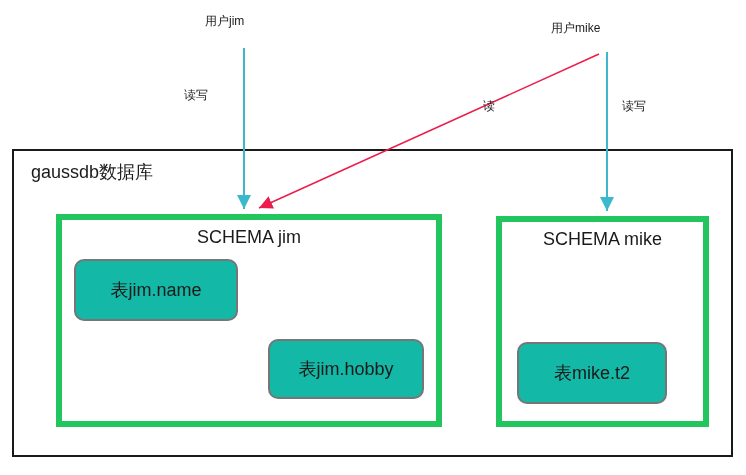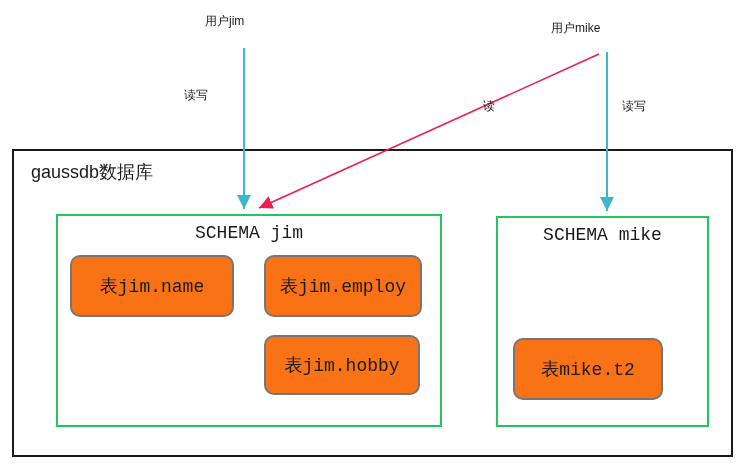--- a/index.html
+++ b/index.html
@@ -9,51 +9,48 @@
     overflow:hidden;
   }
   .lbl{position:absolute;font-size:12px;line-height:20px;white-space:nowrap}
   #arrows-layer{position:absolute;left:0;top:0;z-index:3}
   .outer-box{
     position:absolute;left:12px;top:149px;width:721px;height:308px;
     border:2px solid #1a1a1a;box-sizing:border-box;z-index:1;
   }
   .db-title{position:absolute;left:17px;top:9px;font-size:18px}
   .schema{
-    position:absolute;border:2px solid #22c55e;box-sizing:border-box;background:#ffffff;font-family:Liberation Mono, monospace;
+    position:absolute;border:6px solid #22c55e;box-sizing:border-box;background:#ffffff;
   }
   .schema-jim{left:42px;top:63px;width:386px;height:213px}
   .schema-mike{left:482px;top:65px;width:213px;height:211px}
   .schema-title{text-align:center;font-size:18px;margin-top:7px}
   .chip{
     position:absolute;border:2px solid #767676;border-radius:10px;
     box-sizing:border-box;display:flex;align-items:center;justify-content:center;
-    font-size:18px;background:#f97316;
+    font-size:18px;background:#14b8a6;
   }
   .chip-jim-name   {left:12px;top:39px;width:164px;height:62px}
   .chip-jim-employ {left:206px;top:39px;width:158px;height:62px}
   .chip-jim-address{left:11px;top:119px;width:157px;height:60px}
   .chip-jim-hobby  {left:206px;top:119px;width:156px;height:60px}
   .chip-mike-t1{left:12px;top:38px;width:151px;height:61px}
   .chip-mike-t2{left:15px;top:120px;width:150px;height:62px}
   .z4{z-index:4}
 </style>
 </head>
 <body>
 
 <div class="outer-box">
   <div class="db-title">gaussdb数据库</div>
 
   <div class="schema schema-jim">
     <div class="schema-title">SCHEMA jim</div>
     <div class="chip chip-jim-name">
         <span>表jim.name</span>
-      </div>
-    <div class="chip chip-jim-employ">
-        <span>表jim.employ</span>
       </div>
     <div class="chip chip-jim-hobby">
         <span>表jim.hobby</span>
       </div>
   </div>
 
   <div class="schema schema-mike">
     <div class="schema-title">SCHEMA mike</div>
     <div class="chip chip-mike-t2">
         <span>表mike.t2</span>

